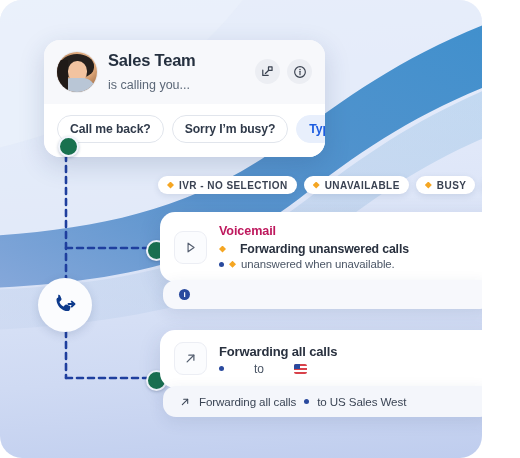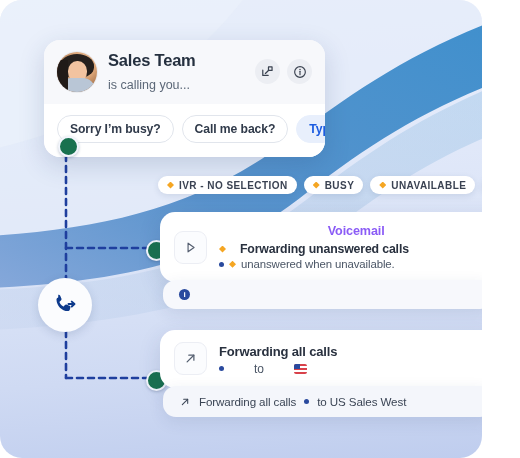--- a/index.html
+++ b/index.html
@@ -75,21 +75,21 @@
   .act-card{
     position:absolute;background:#ffffff;border-radius:15px;
     box-shadow:0 7px 22px rgba(40,62,110,.15);
     display:flex;align-items:center;padding:12px 14px;gap:12px;
   }
   .act-icon{
     width:31px;height:31px;flex:0 0 31px;border-radius:9px;background:#fbfcfe;
     border:1px solid #eceef4;display:flex;align-items:center;justify-content:center;
   }
   .act-body{flex:1;min-width:0;}
-  .act-name{font-size:12.6px;font-weight:600;color:#8b5cf6;line-height:1.25;letter-spacing:-.1px;text-align:center;}
+  .act-name{font-size:12.6px;font-weight:600;color:#be185d;line-height:1.25;letter-spacing:-.1px;}
   .act-line{display:flex;align-items:center;gap:14px;font-size:12.3px;line-height:1.35;margin-top:1px;}
   .act-strong{font-weight:700;color:#29313f;letter-spacing:-.15px;}
   .act-sub{display:flex;align-items:center;gap:5px;font-size:11.4px;color:#4a5565;margin-top:1px;letter-spacing:-.1px;}
   .bdot{width:5px;height:5px;border-radius:50%;background:#2a4a9e;flex:0 0 5px;}
   .dia-s{width:7px;height:7px;background:#f5a623;flex:0 0 7px;
        clip-path:polygon(50% 0,100% 50%,50% 100%,0 50%);}
   .chev{flex:0 0 auto;color:#6b7688;}
   .flag-shape{display:inline-block;width:13px;height:10px;border-radius:2px;overflow:hidden;position:relative;vertical-align:-1px;
      background:repeating-linear-gradient(to bottom,#d8414a 0 2px,#ffffff 2px 4px);}
   .flag-shape i{position:absolute;left:0;top:0;width:6px;height:5px;background:#2a4a9e;}
@@ -183,42 +183,42 @@
         <div class="circ-btn">
           <svg width="14" height="14" viewBox="0 0 16 16">
             <circle cx="8" cy="8" r="6.1" stroke="#3a4250" stroke-width="1.3" fill="none"></circle>
             <circle cx="8" cy="5.2" r="0.85" fill="#3a4250"></circle>
             <path d="M8 7.2v4" stroke="#3a4250" stroke-width="1.3" stroke-linecap="round"></path>
           </svg>
         </div>
       </div>
     </div>
     <div class="call-actions">
+      <div class="pill ghost">Call me back?</div>
       <div class="pill ghost">Sorry I’m busy?</div>
-      <div class="pill ghost">Call me back?</div>
       <div class="pill accent">Type own...</div>
     </div>
   </div>
 
   <div class="node" style="left:58px;top:136px;"></div>
   <div class="node" style="left:146px;top:240px;"></div>
   <div class="node" style="left:146px;top:370px;"></div>
 
   <div class="tag-row">
     <div class="tag">
       <span class="dia"></span>
       <span>IVR - NO SELECTION</span>
     </div>
     <div class="tag">
       <span class="dia"></span>
+      <span>UNAVAILABLE</span>
+    </div>
+    <div class="tag">
+      <span class="dia"></span>
       <span>BUSY</span>
-    </div>
-    <div class="tag">
-      <span class="dia"></span>
-      <span>UNAVAILABLE</span>
     </div>
     <div class="tag">
       <span class="dia"></span>
       <span>UNANSWERED</span>
     </div>
   </div>
 
   <div class="act-card" style="left:160px;top:212px;width:337px;">
     <div class="act-icon">
       <svg width="15" height="15" viewBox="0 0 16 16">

